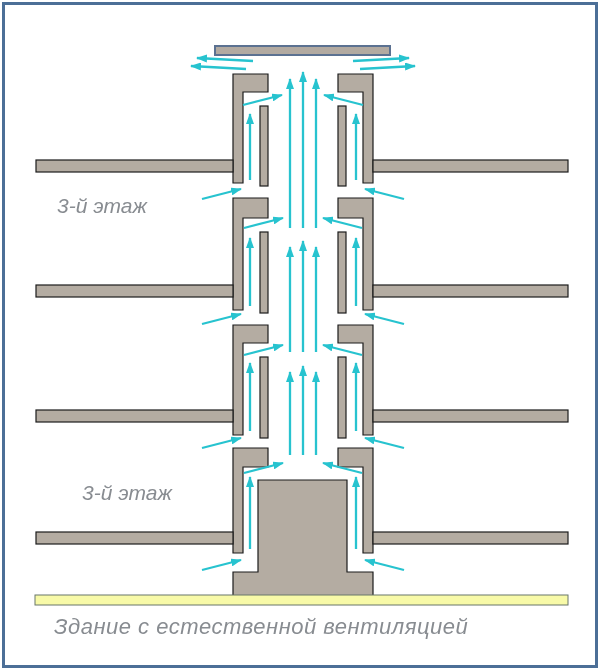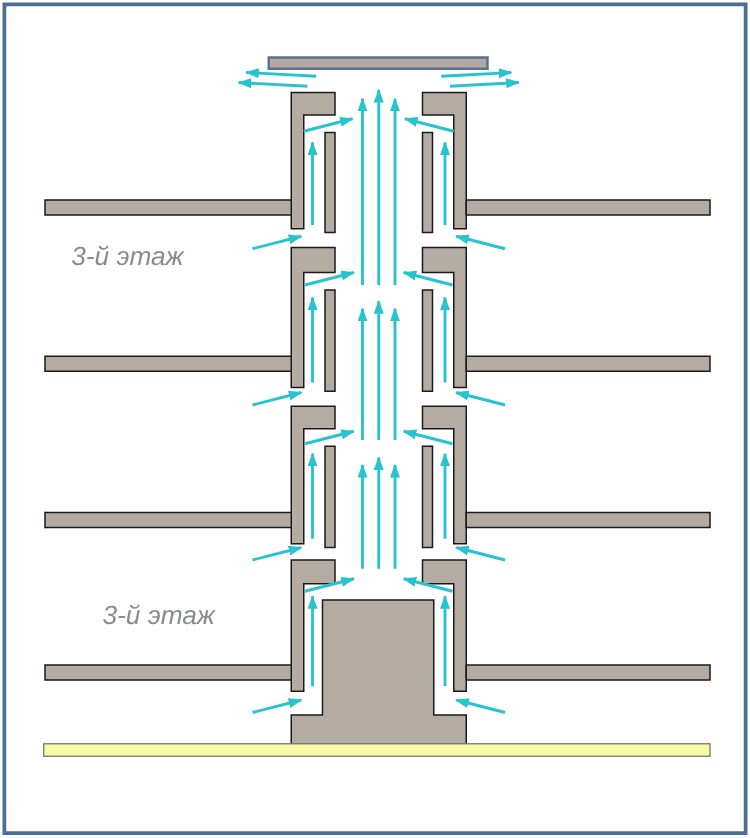--- a/index.html
+++ b/index.html
@@ -89,13 +89,14 @@
         <line x1="404" y1="448" x2="365" y2="438" stroke="#27c3cf" stroke-width="2.3" marker-end="url(#ah)"></line>
         <line x1="202" y1="570" x2="241" y2="560" stroke="#27c3cf" stroke-width="2.3" marker-end="url(#ah)"></line>
         <line x1="404" y1="570" x2="365" y2="560" stroke="#27c3cf" stroke-width="2.3" marker-end="url(#ah)"></line>
       </g>
   </svg>
 
   <div class="frame"></div>
 
   <div class="label label-floor3">3-й этаж</div>
   <div class="label label-floor1">3-й этаж</div>
+  <div class="label label-caption">Здание с естественной вентиляцией</div>
 </div>
 
 </body></html>

